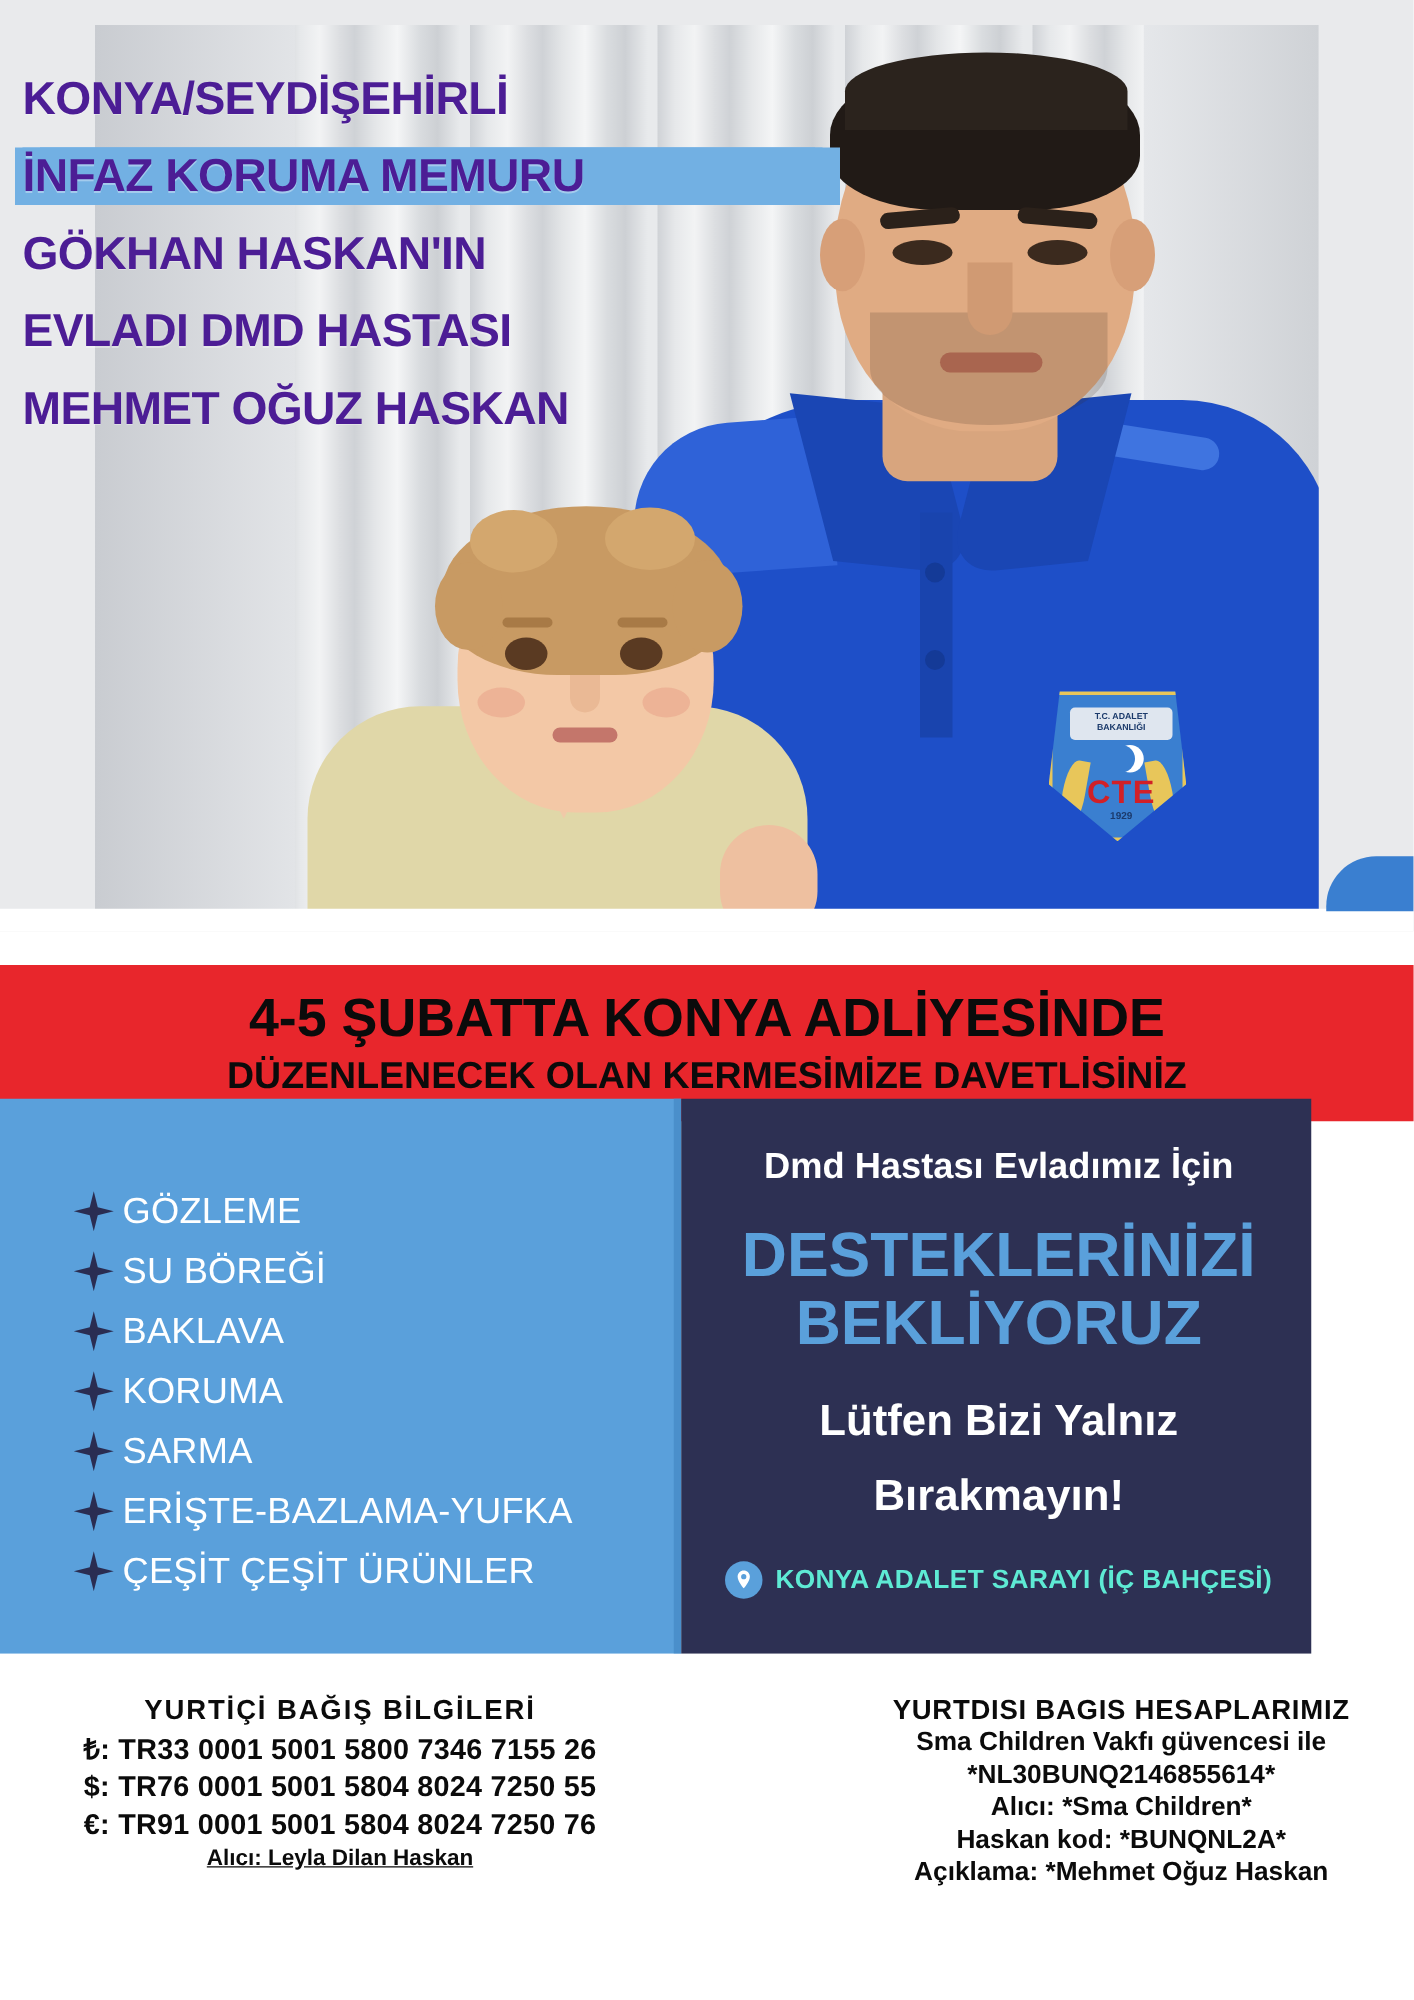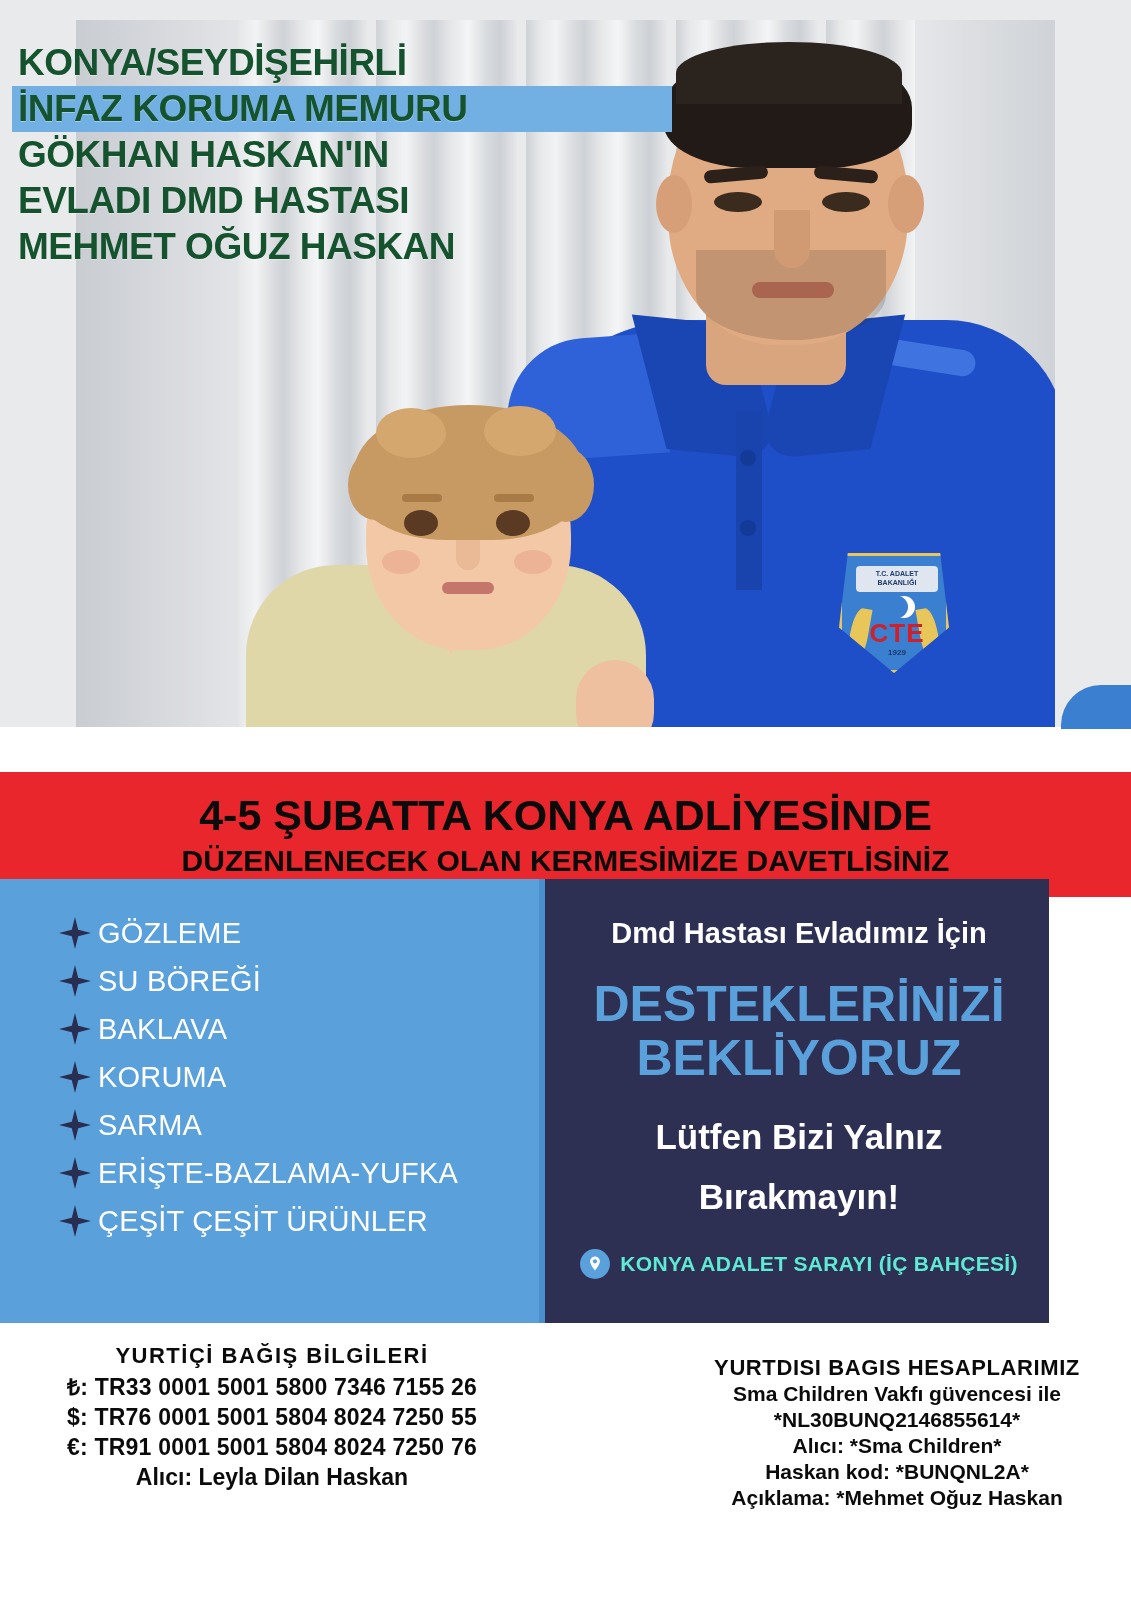--- a/index.html
+++ b/index.html
@@ -136,23 +136,24 @@
   .blue-corner { position:absolute; right:0; bottom:16px; width:70px; height:44px;
     background:#3a7fd0; border-radius:40px 0 0 0;}
 
   
   .headline {
     position:absolute; left:18px; top:40px; width:640px; z-index:5;
   }
   .hl-line {
     display:block;
     font-size:37px; line-height:46px; font-weight:bold;
-    color:#14532d; letter-spacing:-0.5px;
+    color:#4c1d95; letter-spacing:-0.5px;
     white-space:nowrap;
     text-shadow:0 1px 0 rgba(255,255,255,0.35);
+    margin-top:16px;
   }
   .hl-hi {
     background:#72b0e3;
     box-shadow:-6px 0 0 #72b0e3, 14px 0 0 #72b0e3;
   }
 
   
   .red-band {
     position:absolute; left:0; top:772px; width:1131px; height:125px;
     background:#e8262c;
@@ -167,21 +168,21 @@
   .panels { position:absolute; left:0; top:879px; width:1131px; height:444px;
     display:flex; }
   .panel-left { width:545px; background:#5aa0db; position:relative; }
   .panel-left::after {
     content:""; position:absolute; right:0; top:0; width:6px; height:100%;
     background:#4a8fcb;
   }
   .panel-right { width:504px; background:#2d3053; position:relative;
     padding:26px 20px 0 24px; text-align:center; }
 
-  .menu { padding:30px 0 0 58px; }
+  .menu { padding:30px 0 0 58px;margin-top:36px; }
   .menu-item { display:flex; align-items:center; height:48px; }
   .star { width:34px; height:34px; margin-right:6px; flex:0 0 34px;
     position:relative; }
   .star svg { display:block; }
   .menu-label { color:#ffffff; font-size:29px; font-weight:500;
     letter-spacing:0.2px; white-space:nowrap; }
 
   .r-sub { color:#ffffff; font-size:29px; font-weight:bold; line-height:36px;
     margin-top:10px; }
   .r-big { color:#5aa0db; font-size:50px; font-weight:bold; line-height:54px;
@@ -192,27 +193,27 @@
     margin-top:30px; gap:10px; }
   .pin { width:30px; height:30px; border-radius:50%; background:#5aa0db;
     display:flex; align-items:center; justify-content:center; flex:0 0 30px;}
   .pin svg { display:block; }
   .r-loc-txt { color:#5eead4; font-size:21px; font-weight:bold;
     letter-spacing:0.3px; white-space:nowrap; }
 
   
   .footer { position:absolute; left:0; top:1323px; width:1131px; height:277px;
     background:#ffffff; }
-  .f-left { position:absolute; left:22px; top:20px; width:500px; text-align:center;
+  .f-left { position:absolute; left:22px; top:32px; width:500px; text-align:center;
     color:#0b0b0b; }
   .f-title { font-size:22px; font-weight:bold; letter-spacing:1.5px;
     margin-bottom:3px; }
   .f-iban { font-size:23px; font-weight:bold; letter-spacing:0.2px;
     line-height:30px; white-space:nowrap; }
-  .f-alici { font-size:23px; font-weight:bold; margin-top:2px; }
+  .f-alici { font-size:18px; font-weight:bold; margin-top:2px;text-decoration:underline; }
 
   .f-right { position:absolute; right:14px; top:32px; width:440px;
     text-align:center; color:#0b0b0b; }
   .f-r-title { font-size:22px; font-weight:bold; letter-spacing:0.6px; }
   .f-r-line { font-size:21px; font-weight:bold; line-height:26px; }
 </style>
 </head>
 <body>
 
 <div class="hero">

